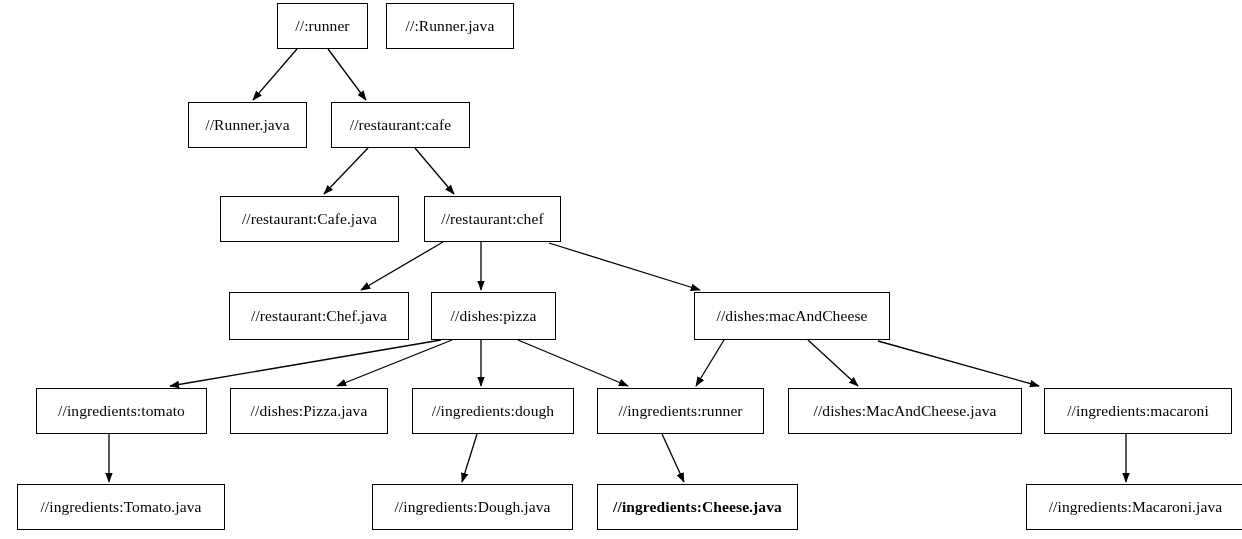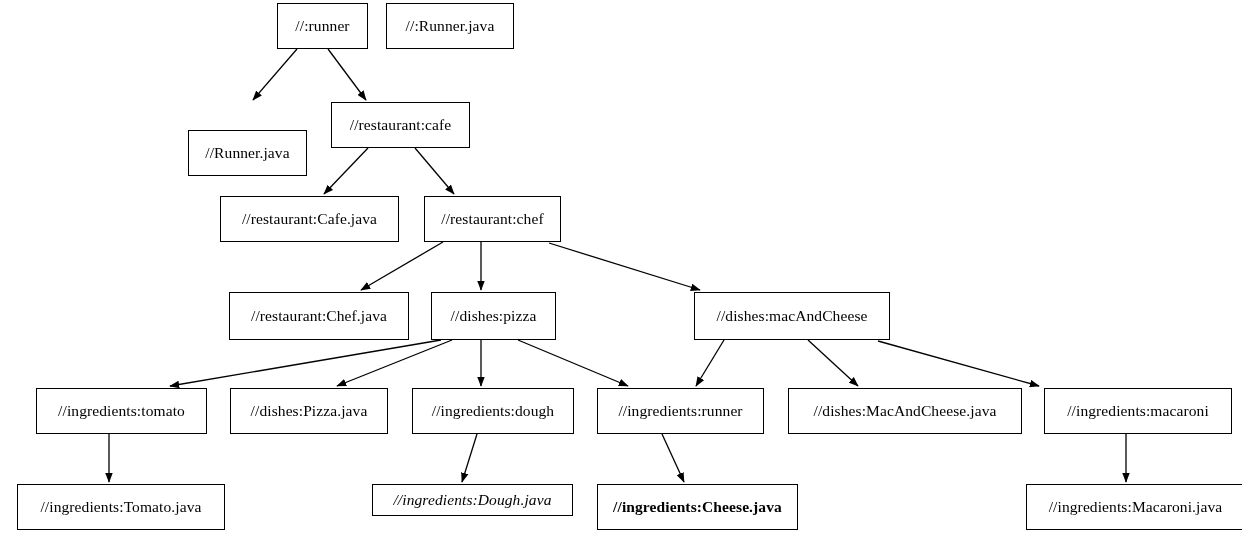--- a/index.html
+++ b/index.html
@@ -83,21 +83,21 @@
       </g>
   </svg>
 
   <div id="node-layer">
       <div class="graph-node" style="left: 265px; top: 3px; width: 91px; height: 46px;">
         <span class="node-label">//:runner</span>
       </div>
       <div class="graph-node" style="left: 374px; top: 3px; width: 128px; height: 46px;">
         <span class="node-label">//:Runner.java</span>
       </div>
-      <div class="graph-node" style="left: 176px; top: 102px; width: 119px; height: 46px; margin-top: 28px;">
+      <div class="graph-node" style="left: 176px; top: 102px; width: 119px; height: 46px;">
         <span class="node-label">//Runner.java</span>
       </div>
       <div class="graph-node" style="left: 319px; top: 102px; width: 139px; height: 46px;">
         <span class="node-label">//restaurant:cafe</span>
       </div>
       <div class="graph-node" style="left: 208px; top: 196px; width: 179px; height: 46px;">
         <span class="node-label">//restaurant:Cafe.java</span>
       </div>
       <div class="graph-node" style="left: 412px; top: 196px; width: 137px; height: 46px;">
         <span class="node-label">//restaurant:chef</span>
@@ -125,21 +125,21 @@
       </div>
       <div class="graph-node" style="left: 1032px; top: 388px; width: 188px; height: 46px;">
         <span class="node-label">//ingredients:macaroni</span>
       </div>
       <div class="graph-node" style="left: 776px; top: 388px; width: 234px; height: 46px;">
         <span class="node-label">//dishes:MacAndCheese.java</span>
       </div>
       <div class="graph-node" style="left: 5px; top: 484px; width: 208px; height: 46px;">
         <span class="node-label">//ingredients:Tomato.java</span>
       </div>
-      <div class="graph-node" style="left: 360px; top: 484px; width: 201px; height: 32px; font-style: italic;">
+      <div class="graph-node" style="left: 360px; top: 484px; width: 201px; height: 46px;">
         <span class="node-label">//ingredients:Dough.java</span>
       </div>
       <div class="graph-node" style="left: 585px; top: 484px; width: 201px; height: 46px; font-weight: bold;">
         <span class="node-label">//ingredients:Cheese.java</span>
       </div>
       <div class="graph-node" style="left: 1014px; top: 484px; width: 219px; height: 46px;">
         <span class="node-label">//ingredients:Macaroni.java</span>
       </div>
     </div>
 

